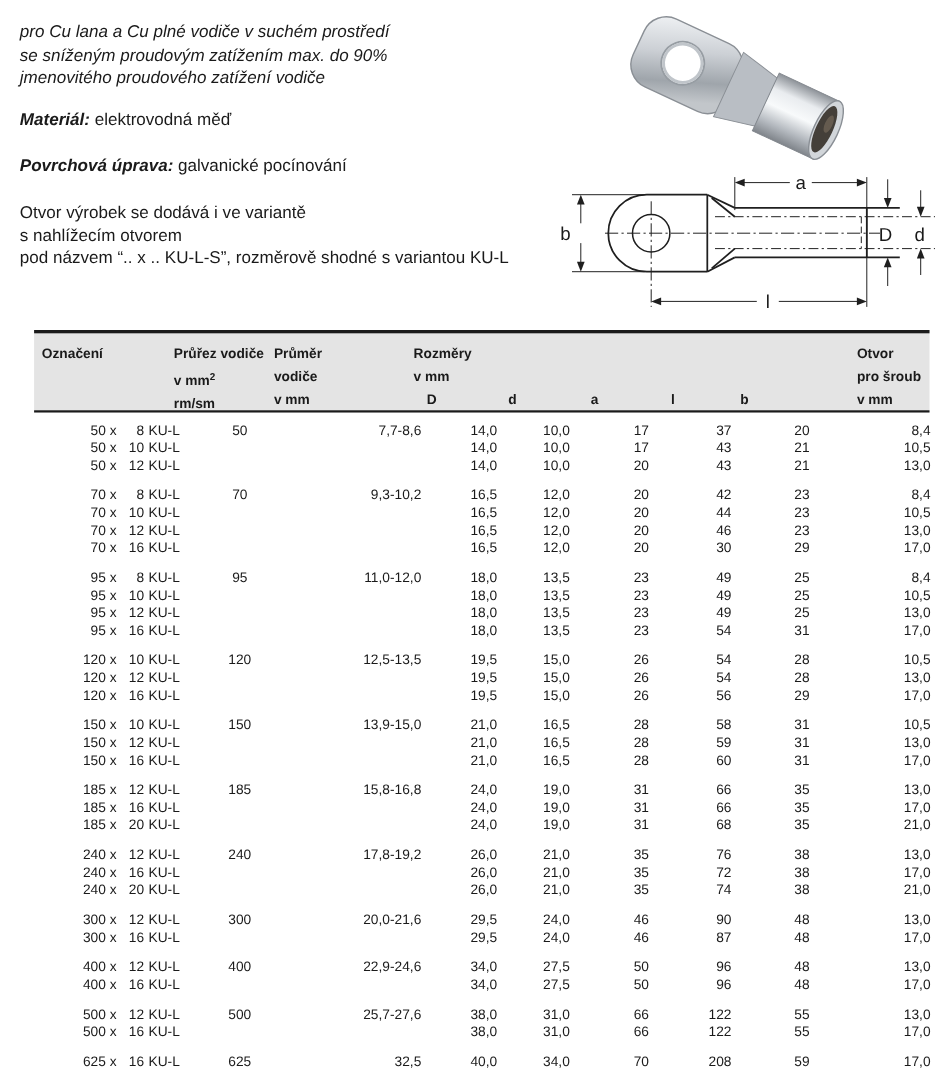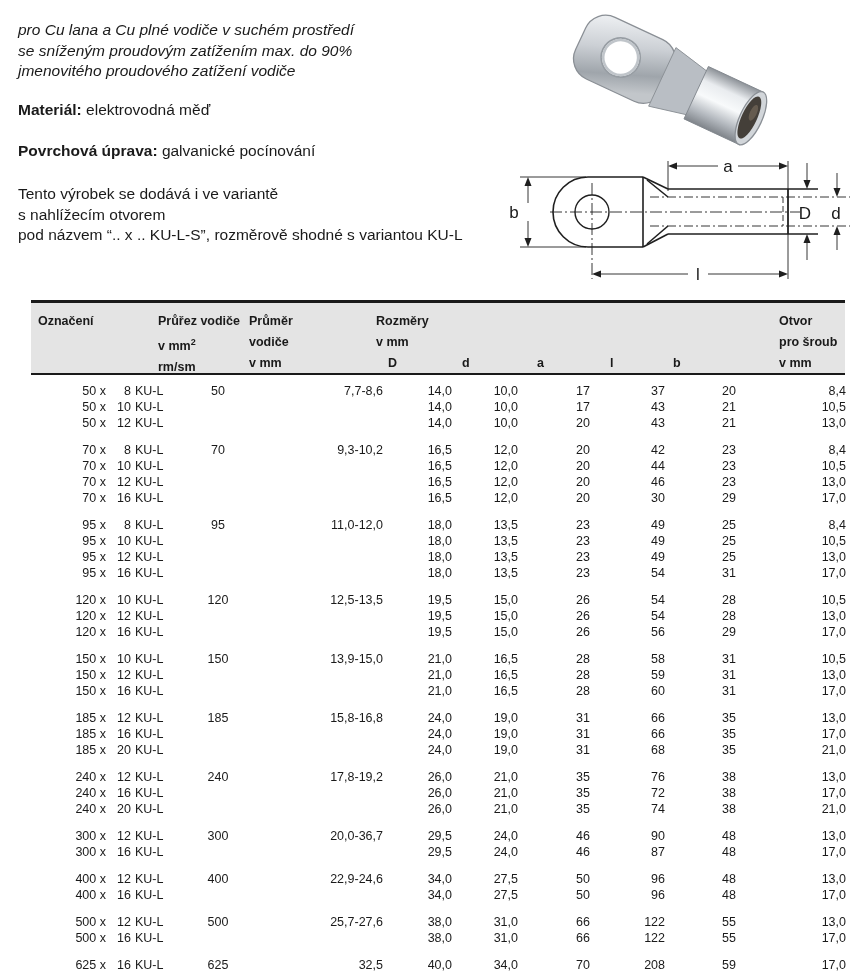--- a/index.html
+++ b/index.html
@@ -6,21 +6,21 @@
   body{
     width:862px;height:975px;position:relative;background:#ffffff;
     font-family:"Liberation Sans",sans-serif;
     color:var(--text,#1a1a1a);overflow:hidden;
   }
   
   .intro{position:absolute;left:18px;top:20px;font-style:italic;font-size:15.5px;line-height:20.5px;}
   .material{position:absolute;left:18px;top:101px;font-size:15.5px;}
   .surface{position:absolute;left:18px;top:142px;font-size:15.5px;text-align:right;}
   .variant{position:absolute;left:18px;top:184px;font-size:15.5px;line-height:20.5px;}
-  .lbl{font-weight:bold;}
+  .lbl{font-weight:bold;font-style:italic;}
   
   .photo{position:absolute;left:540px;top:0;width:322px;height:158px;}
   .diagram{position:absolute;left:500px;top:150px;width:362px;height:142px;}
   .diagram text{font-family:"Liberation Sans",sans-serif;font-size:17px;fill:#1a1a1a;}
   
   .spec-table{position:absolute;left:31px;top:300px;width:814px;font-size:12.5px;}
   .thead{
     position:relative;height:70px;background:var(--header-bg,#e4e4e4);
     border-top:3px solid var(--rule,#1a1a1a);
     border-bottom:2px solid var(--rule,#1a1a1a);
@@ -59,21 +59,21 @@
   <span class="lbl">Materiál:</span>
   <span>elektrovodná měď</span>
 </div>
 
 <div class="surface">
   <span class="lbl">Povrchová úprava:</span>
   <span>galvanické pocínování</span>
 </div>
 
 <div class="variant">
-  <div>Tento výrobek se dodává i ve variantě</div>
+  <div>Otvor výrobek se dodává i ve variantě</div>
   <div>s nahlížecím otvorem</div>
   <div>pod názvem “.. x .. KU-L-S”, rozměrově shodné s variantou KU-L</div>
 </div>
 
 <svg class="photo" viewBox="0 0 322 158" aria-hidden="true">
   <defs>
     <linearGradient id="pg" x1="0" y1="0" x2="0.55" y2="1">
       <stop offset="0" stop-color="#f4f6f8"></stop>
         <stop offset="0.45" stop-color="#ccd0d5"></stop>
       <stop offset="0.78" stop-color="#9fa5ab"></stop>
@@ -457,21 +457,21 @@
           <div class="c c6">35</div>
           <div class="c c7">74</div>
           <div class="c c8">38</div>
           <div class="c c9">21,0</div>
         </div>
       </div>
       <div class="tgroup">
         <div class="trow">
           <div class="c c1"><span class="des-pre">300 x</span><span class="des-num">12</span><span class="des-type">KU-L</span></div>
           <div class="c c2">300</div>
-          <div class="c c3">20,0-36,7</div>
+          <div class="c c3">20,0-21,6</div>
           <div class="c c4">29,5</div>
           <div class="c c5">24,0</div>
           <div class="c c6">46</div>
           <div class="c c7">90</div>
           <div class="c c8">48</div>
           <div class="c c9">13,0</div>
         </div>
         <div class="trow">
           <div class="c c1"><span class="des-pre">300 x</span><span class="des-num">16</span><span class="des-type">KU-L</span></div>
           <div class="c c2"></div>

